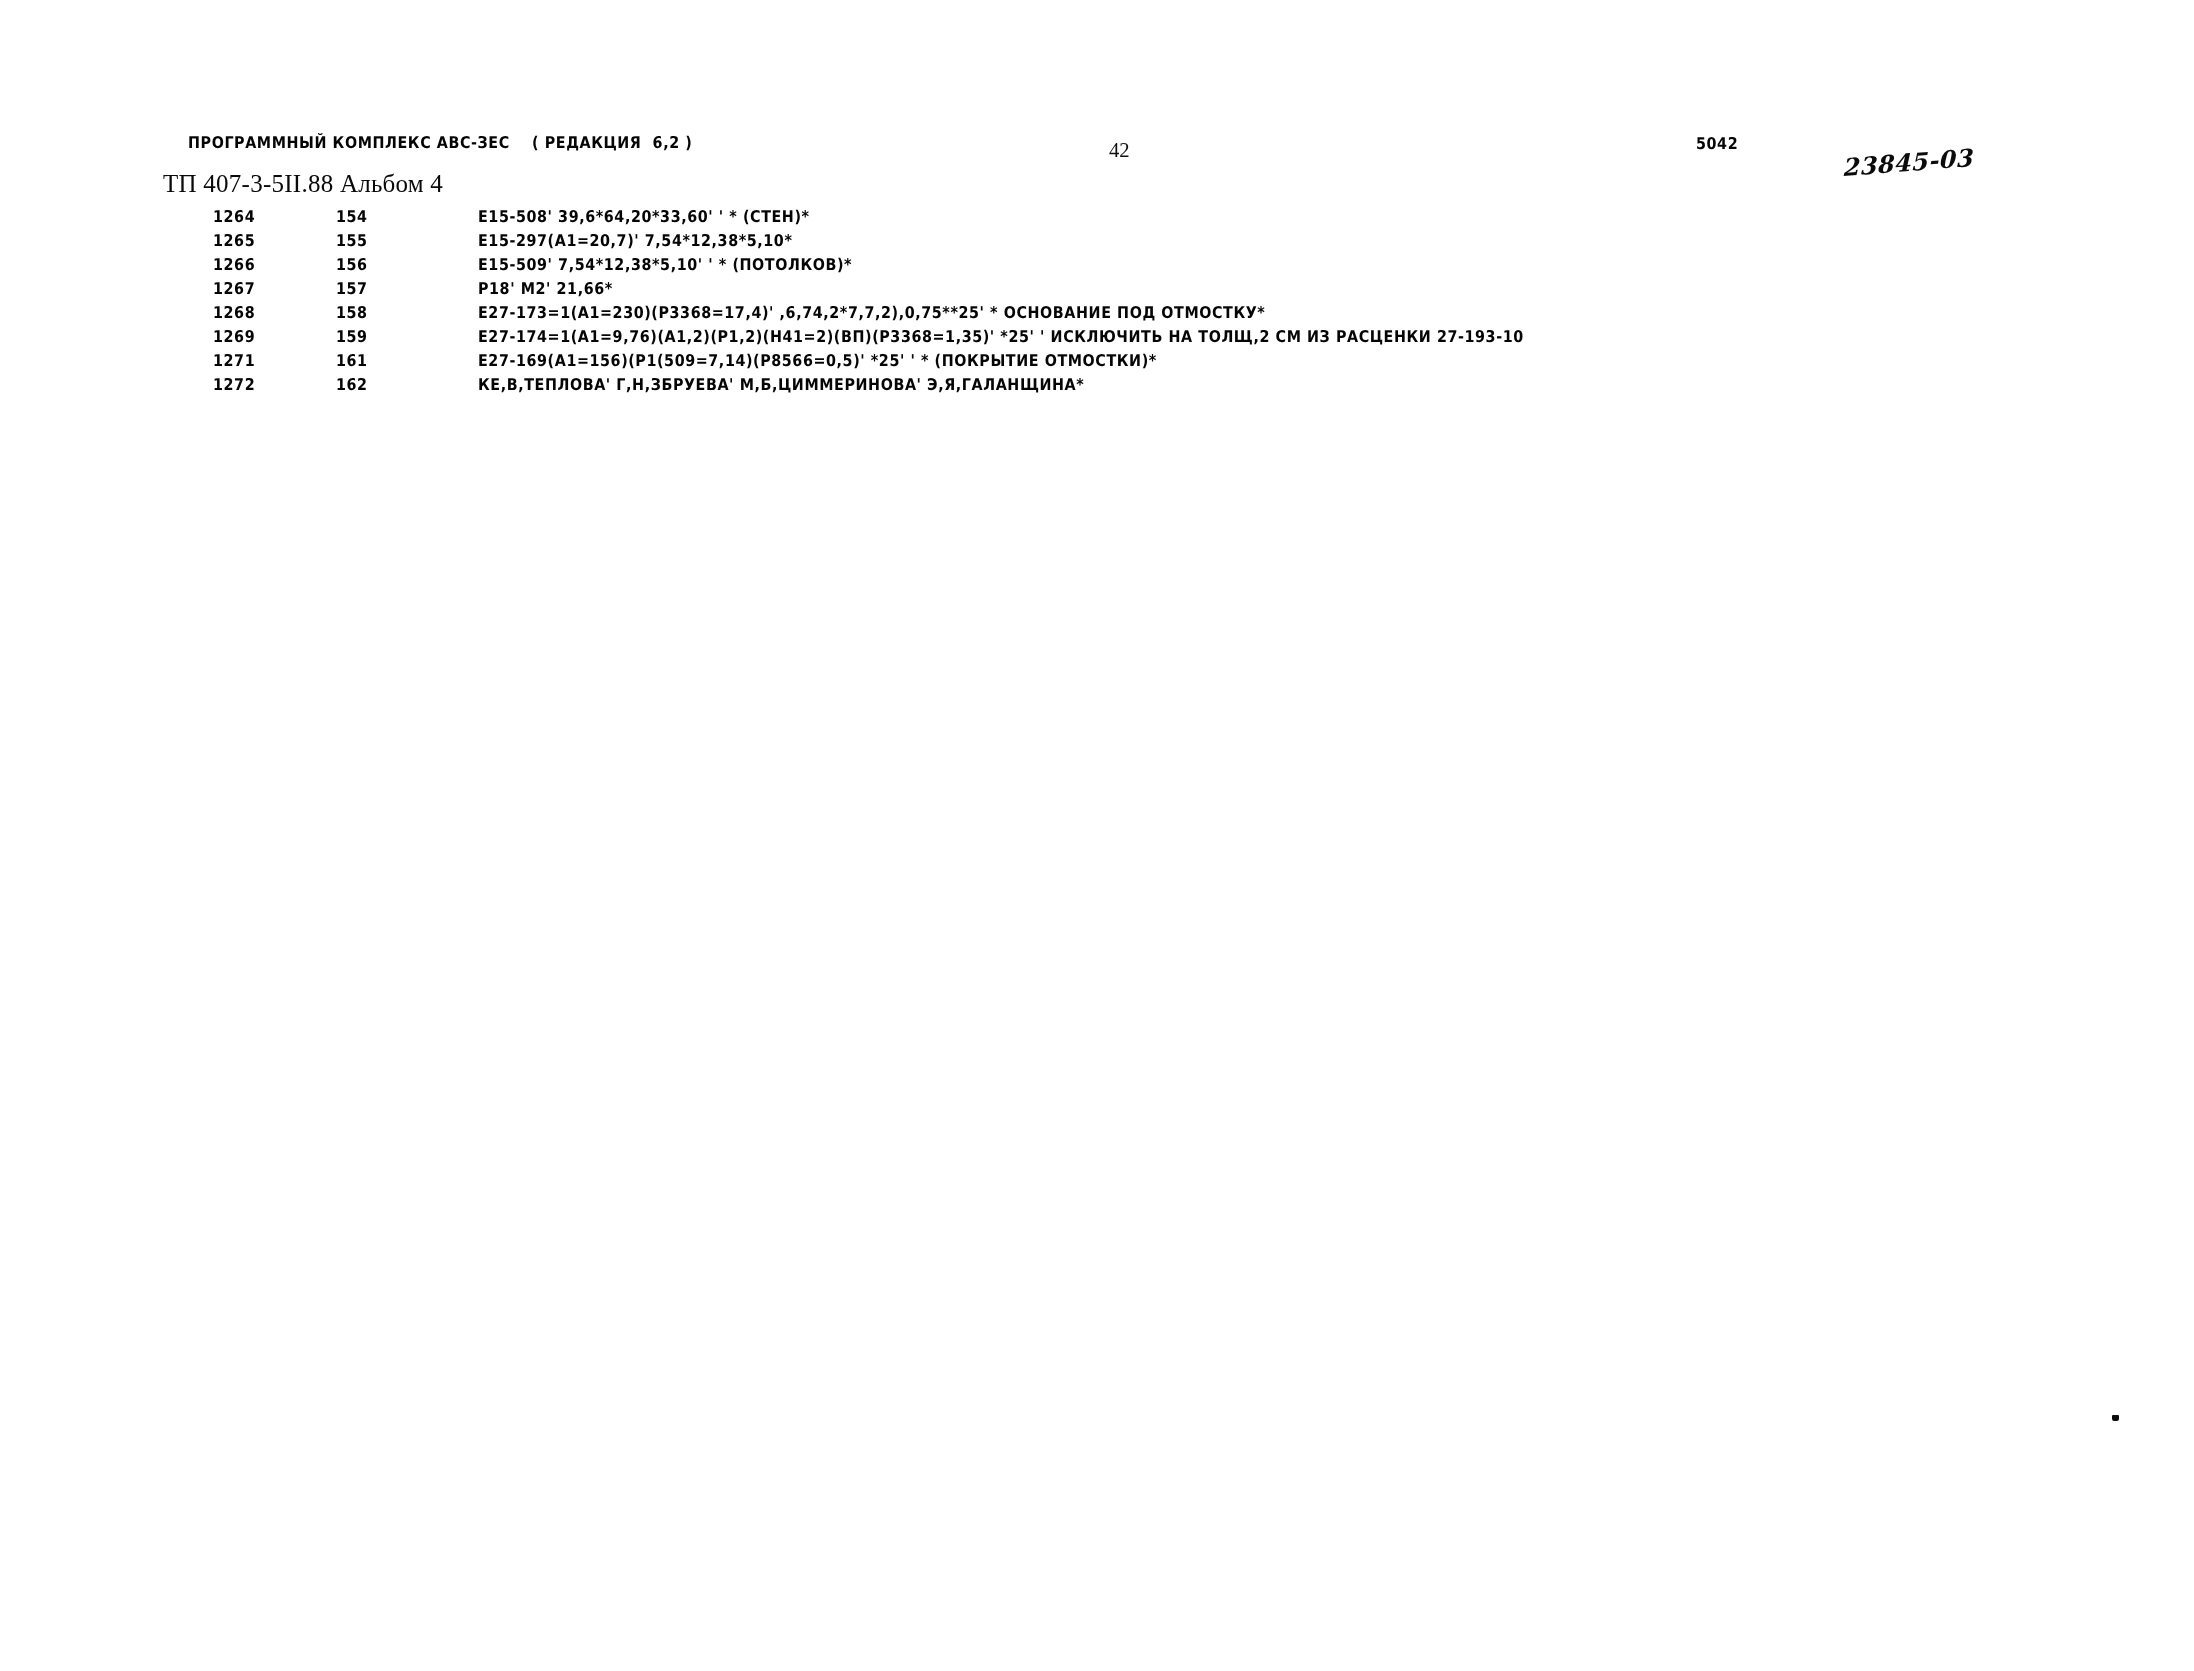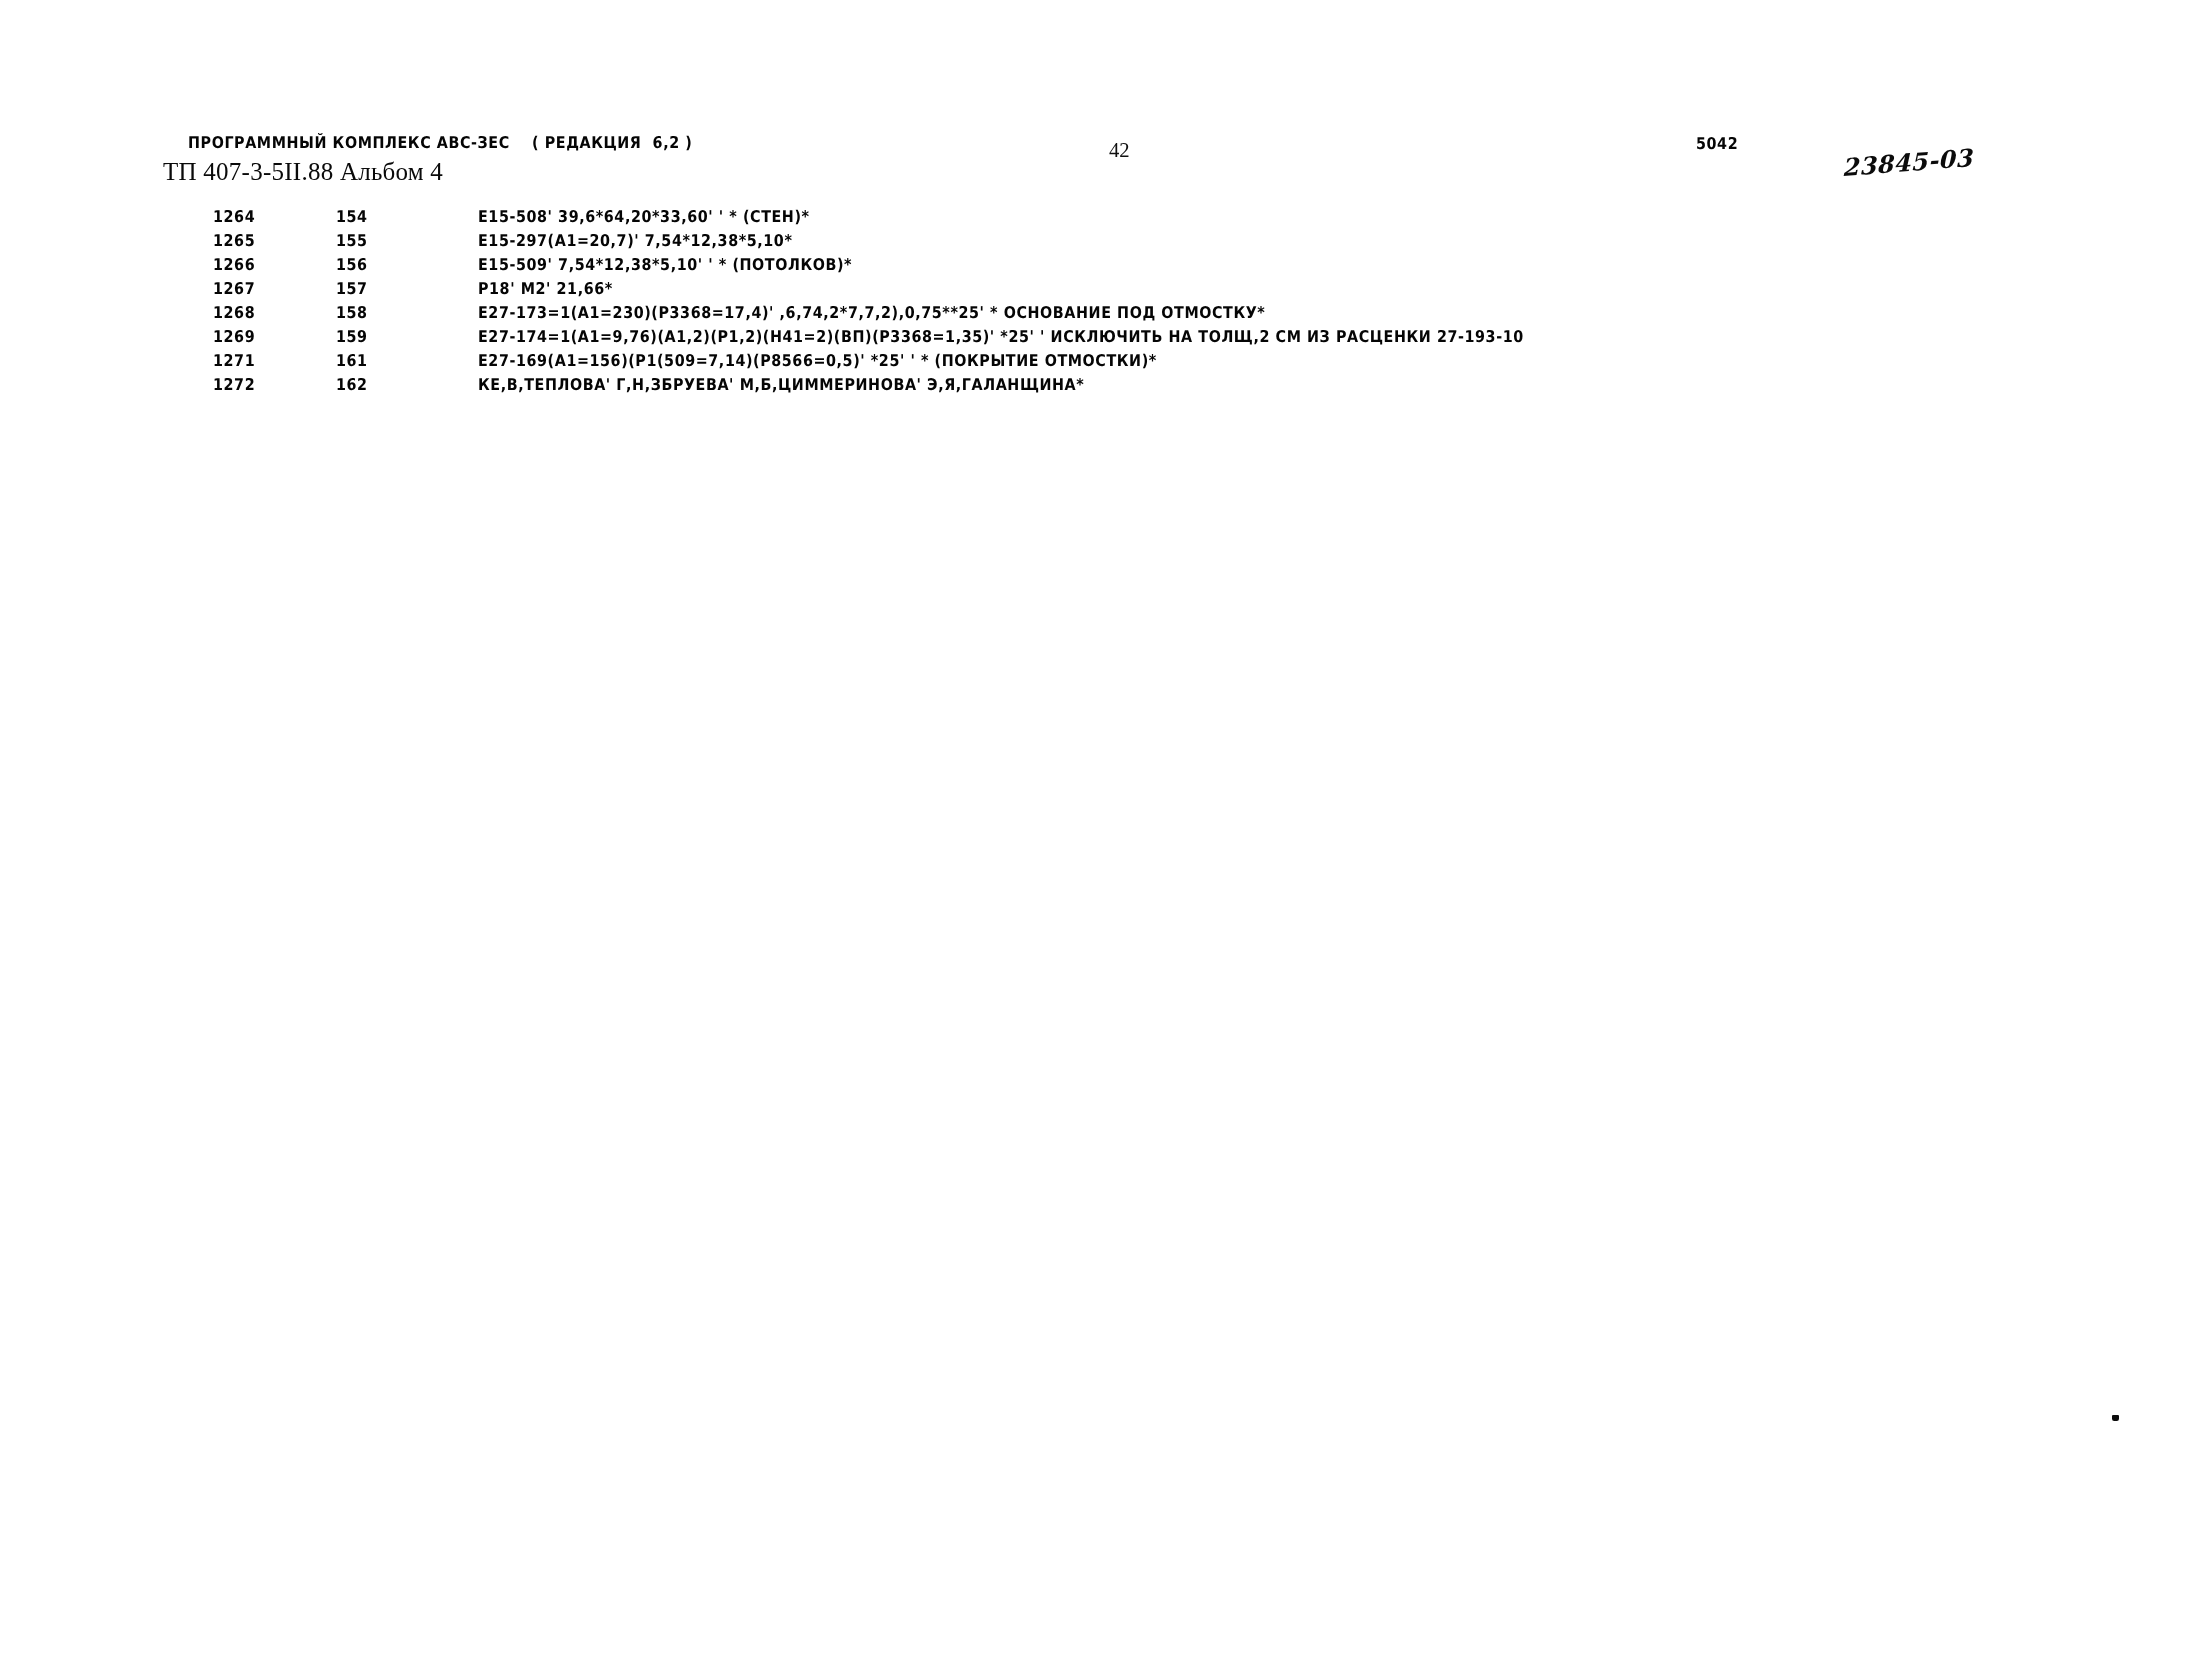--- a/index.html
+++ b/index.html
@@ -68,21 +68,21 @@
     position: absolute;
     left: 1696px;
     top: 0px;
     font-size: 16.3px;
     font-weight: 700;
   }
 
   .hdr-album {
     position: absolute;
     left: 163px;
-    top: 24px;
+    top: 36px;
     font-family: "Liberation Serif", serif;
     font-weight: 400;
     font-size: 25px;
     letter-spacing: 0.01em;
     color: #0a0a0a;
     white-space: pre;
   }
 
   
   .hdr-handwritten {

